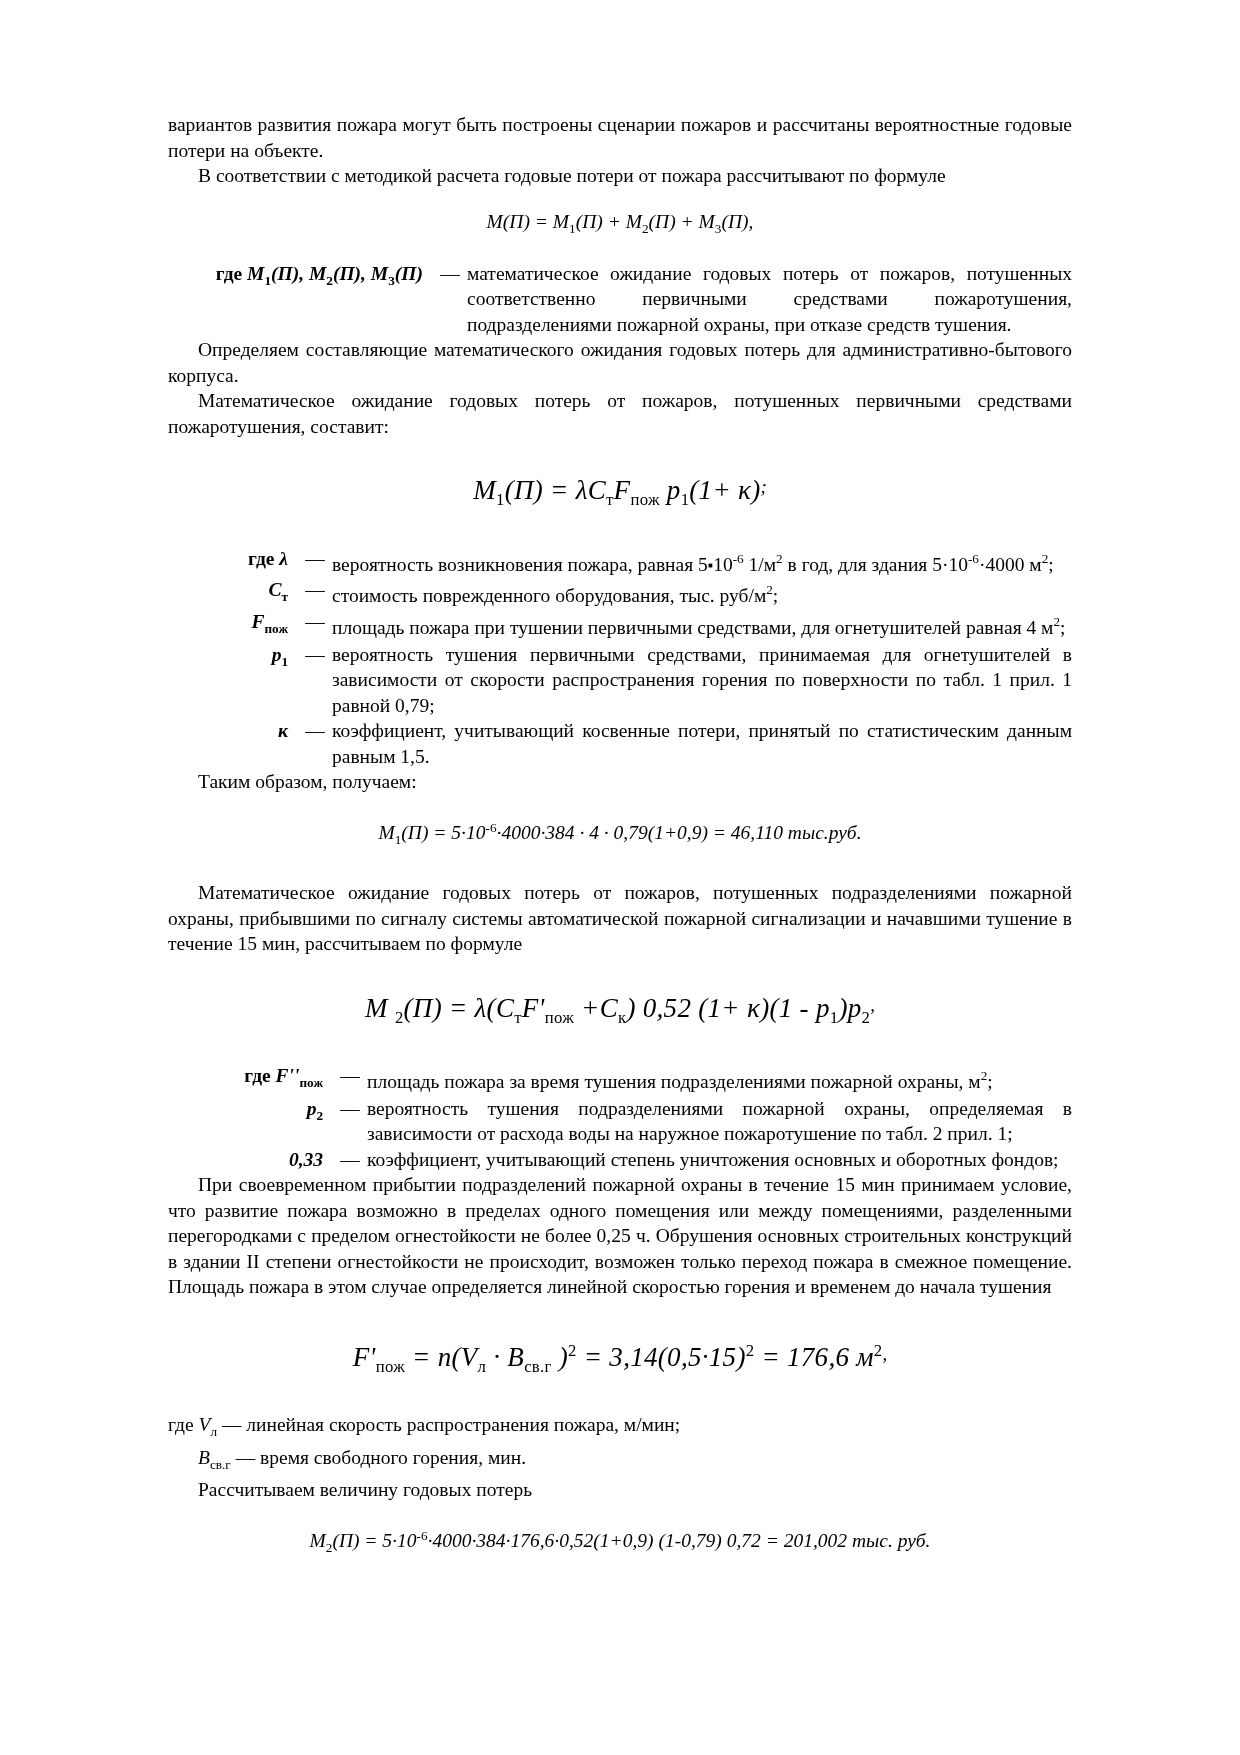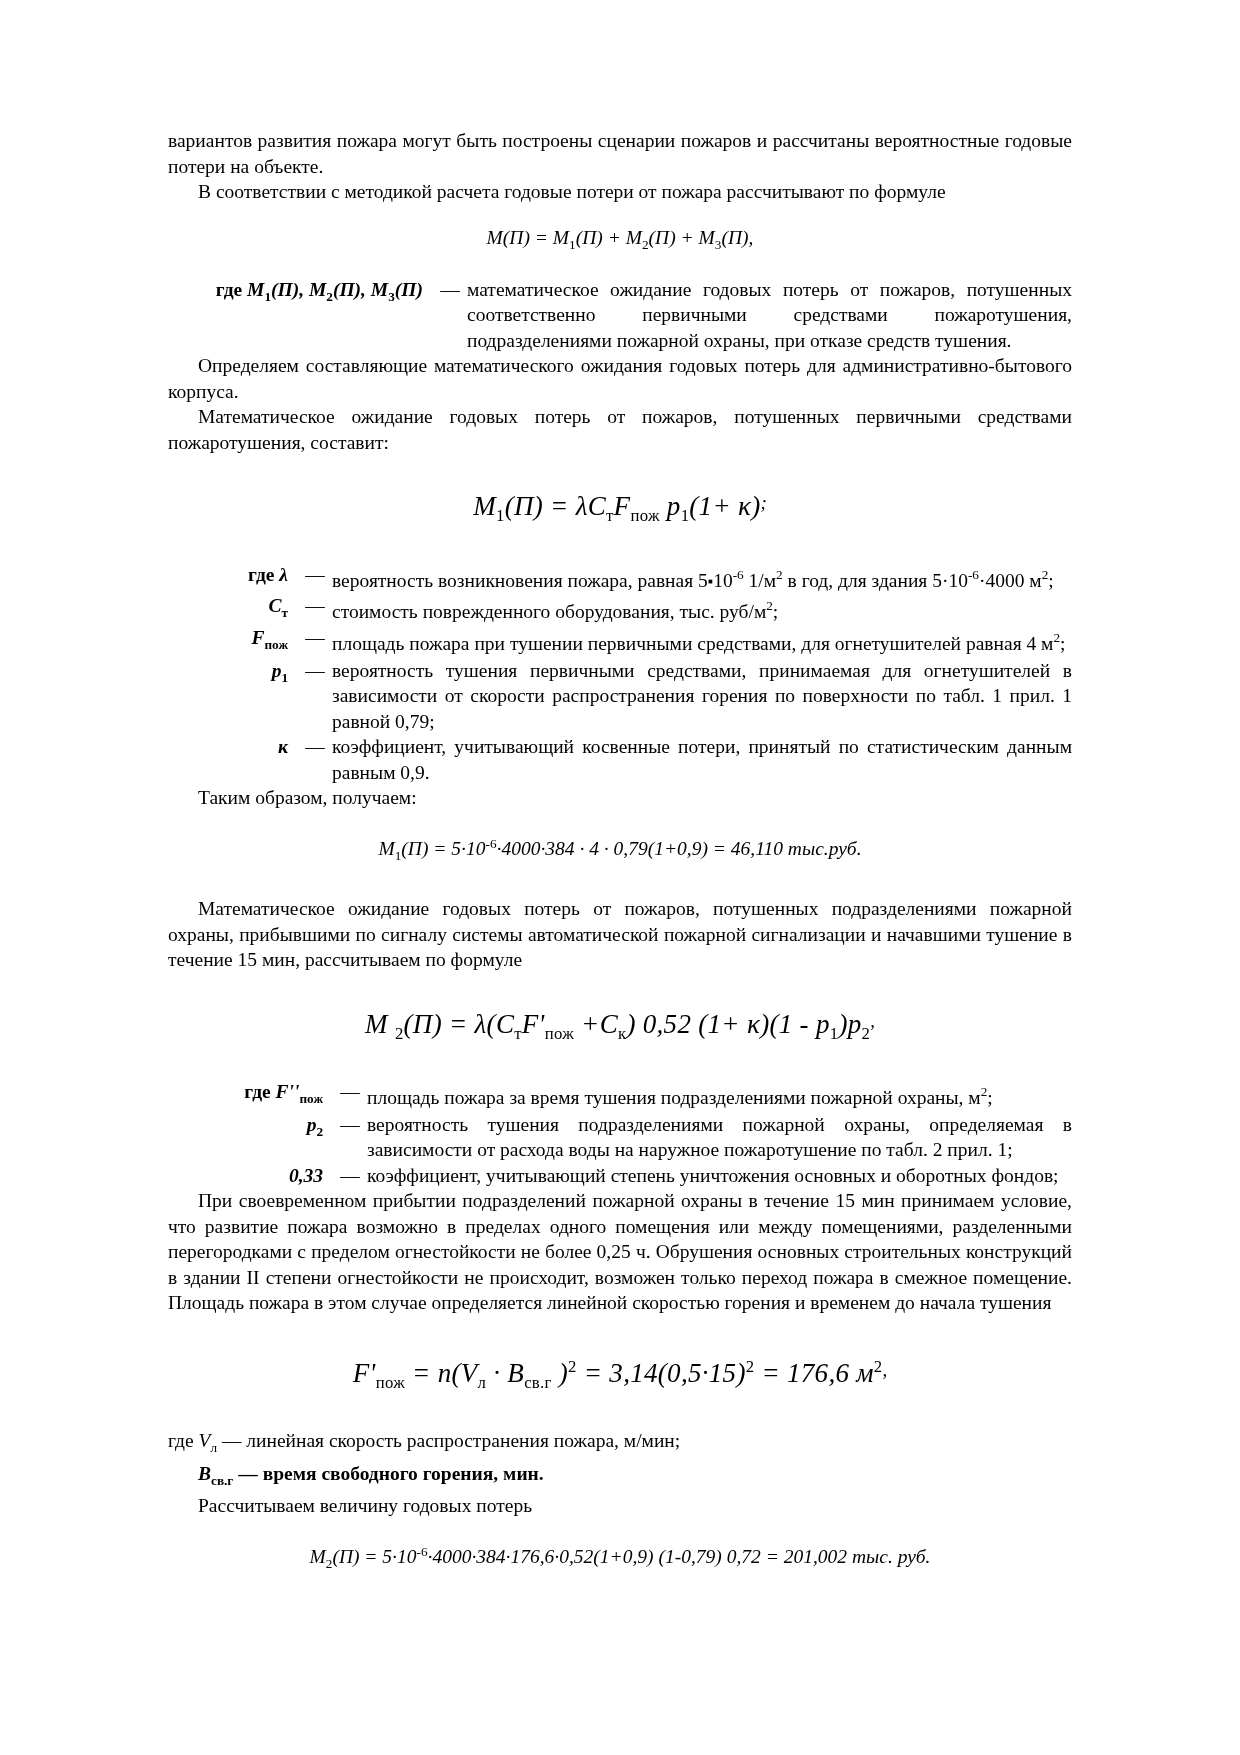--- a/index.html
+++ b/index.html
@@ -12,21 +12,21 @@
     width: 1240px;
     height: 1755px;
     margin: 0 auto;
     background: #ffffff;
     font-family: "Liberation Serif", "DejaVu Serif", serif;
     color: #000000;
   }
   .content {
     position: absolute;
     left: 168px;
-    top: 128px;
+    top: 112px;
     width: 904px;
   }
   p {
     margin: 0;
     font-size: 19.5px;
     line-height: 25.5px;
     text-align: justify;
     text-justify: inter-word;
   }
   p.indent {
@@ -152,21 +152,21 @@
         <td class="desc">площадь пожара при тушении первичными средствами, для огнетушителей равная 4 м<sup>2</sup>;</td>
       </tr>
       <tr>
         <td class="term"><i>p</i><sub>1</sub></td>
         <td class="dash">—</td>
         <td class="desc">вероятность тушения первичными средствами, принимаемая для огнетушителей в зависимости от скорости распространения горения по поверхности по табл. 1 прил. 1 равной 0,79;</td>
       </tr>
       <tr>
         <td class="term"><i>к</i></td>
         <td class="dash">—</td>
-        <td class="desc">коэффициент, учитывающий косвенные потери, принятый по статистическим данным равным 0,9.</td>
+        <td class="desc">коэффициент, учитывающий косвенные потери, принятый по статистическим данным равным 1,5.</td>
       </tr>
     </tbody>
       </table>
 
     <p class="indent">Таким образом, получаем:</p>
 
     <div class="gap-m"></div>
 
     <div class="formula-block">
       <span class="formula"><i>M<sub>1</sub></i>(<i>П</i>) = 5·10<sup>-6</sup>·4000·384 · 4 · 0,79(1+0,9) = 46,110 тыс.руб.</span>
@@ -208,21 +208,21 @@
 
     <div class="gap-xl"></div>
 
     <div class="formula-block">
       <span class="bigformula"><i>F</i>'<sub class="upright">пож</sub> = <i>n</i>(<i>V</i><sub class="upright">л</sub> · <i>B</i><sub class="upright">св.г</sub> )<sup>2</sup> = 3,14(0,5·15)<sup>2</sup> = 176,6 м<sup>2</sup></span><span class="trail" style="vertical-align:super;">,</span>
     </div>
 
     <div class="gap-l"></div>
 
     <p>где <i>V<sub>л</sub></i> — линейная скорость распространения пожара, м/мин;</p>
-    <p style="text-indent:30px;font-weight:bold;"><i>B</i><sub class="upright">св.г</sub> — время свободного горения, мин.</p>
+    <p style="text-indent:30px;"><i>B</i><sub class="upright">св.г</sub> — время свободного горения, мин.</p>
     <p class="indent">Рассчитываем величину годовых потерь</p>
 
     <div class="gap-m"></div>
 
     <div class="formula-block">
       <span class="formula"><i>M</i><sub>2</sub>(<i>П</i>) = 5·10<sup>-6</sup>·4000·384·176,6·0,52(1+0,9) (1-0,79) 0,72 = 201,002 тыс. руб.</span>
     </div>
 
   </div>
 </div>

